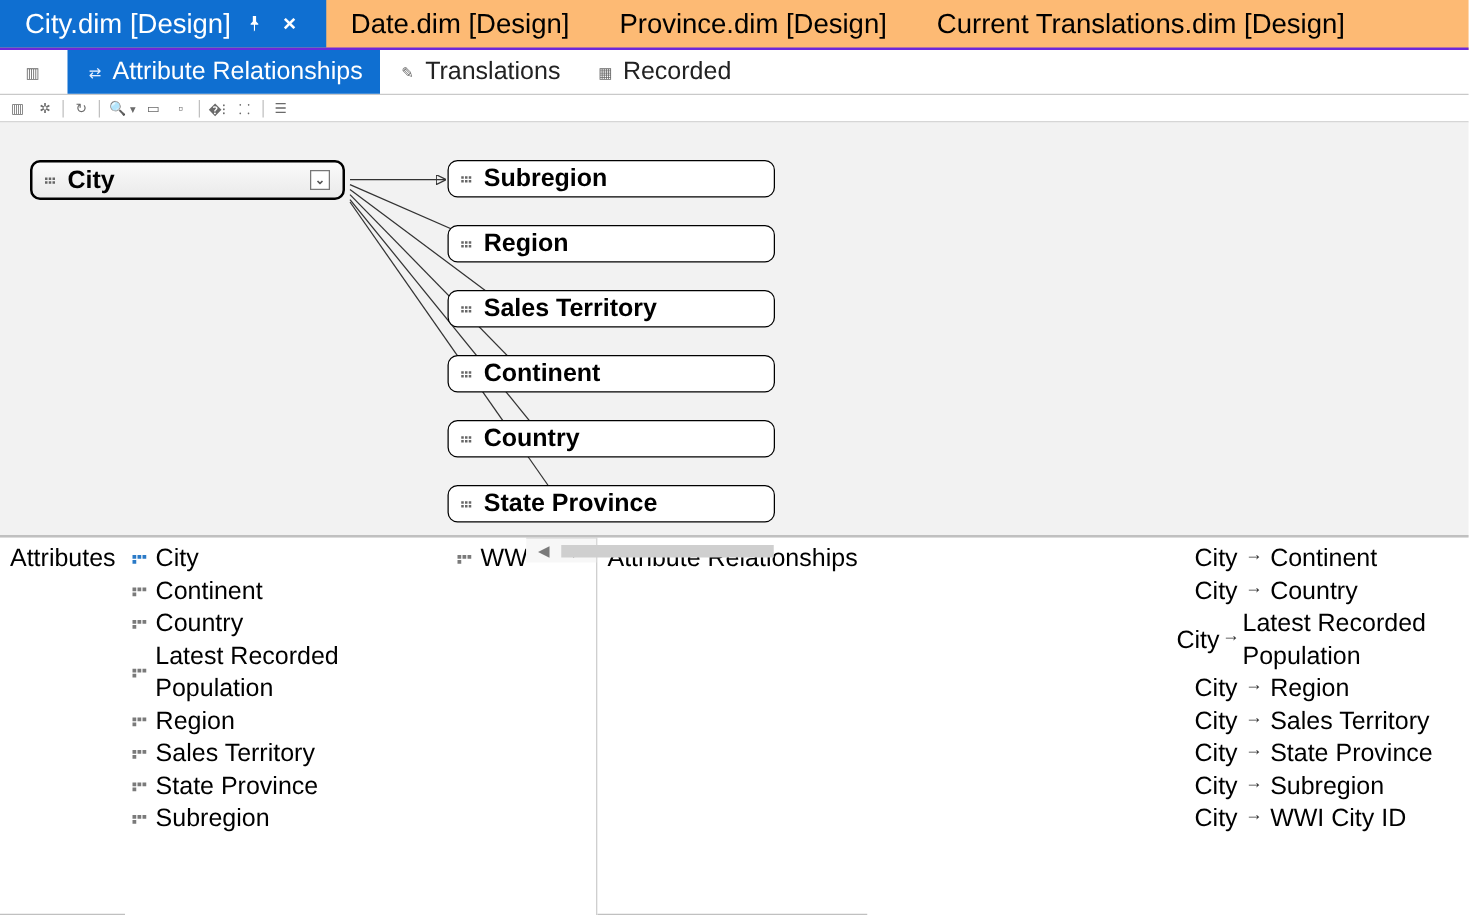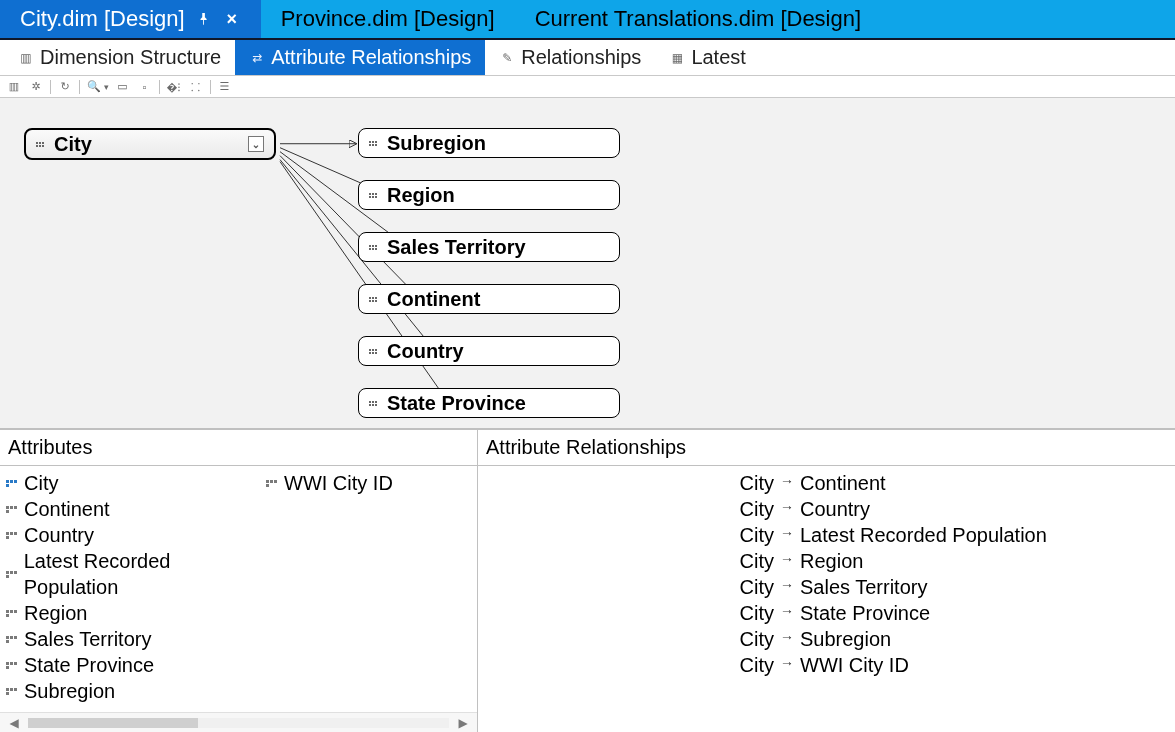--- a/index.html
+++ b/index.html
@@ -11,22 +11,22 @@
     background: #fff;
     color: #000;
     overflow: hidden;
   }
 
   
   .doc-tabs {
     display: flex;
     align-items: stretch;
     height: 40px;
-    background: #0ea5e9;
-    border-bottom: 2px solid #0f172a;
+    background: #fdba74;
+    border-bottom: 2px solid #6d28d9;
   }
   .doc-tab {
     display: flex;
     align-items: center;
     padding: 0 20px;
     font-size: 22px;
     color: #000;
     white-space: nowrap;
   }
   .doc-tab.active {
@@ -135,21 +135,21 @@
   .node .grip i {
     width: 2px; height: 2px; background:#666;
   }
 
   
   .bottom {
     display: flex;
     height: calc(732px - 40px - 36px - 22px - 332px);
   }
   .panel {
-    display: flex; flex-direction: column;
+    display: flex; 
     border-right: 1px solid #c0c0c0;
   }
   .panel:last-child { border-right: none; }
   .panel-header {
     font-size: 20px;
     padding: 6px 8px 6px 8px;
     border-bottom: 1px solid #c0c0c0;
     background: #fff;
   }
   .panel-body {
@@ -201,43 +201,45 @@
   <div class="doc-tab active">
     <span>City.dim [Design]</span>
     <span class="pin-icon">
       <svg viewBox="0 0 16 16">
           <path d="M9 1v5l2 2v1H8v5L7 15V9H4V8l2-2V1h3z"></path>
         </svg>
     </span>
     <span class="close-icon">×</span>
   </div>
   <div class="doc-tab">
+    <span>Date.dim [Design]</span>
+  </div>
+  <div class="doc-tab">
     <span>Province.dim [Design]</span>
   </div>
   <div class="doc-tab">
     <span>Current Translations.dim [Design]</span>
   </div>
 </div>
 
 <div class="designer-tabs">
   <div class="dtab">
     <span class="mini-icon">▥</span>
-    <span>Dimension Structure</span>
   </div>
   <div class="dtab active">
     <span class="mini-icon">⇄</span>
     <span>Attribute Relationships</span>
   </div>
   <div class="dtab">
     <span class="mini-icon">✎</span>
-    <span>Relationships</span>
+    <span>Translations</span>
   </div>
   <div class="dtab">
     <span class="mini-icon">▦</span>
-    <span>Latest</span>
+    <span>Recorded</span>
   </div>
 </div>
 
 <div class="toolbar">
   <span class="tb-btn">▥</span>
   <span class="tb-btn">✲</span>
   <span class="tb-sep"></span>
   <span class="tb-btn">↻</span>
   <span class="tb-sep"></span>
   <span class="tb-btn">🔍</span>

